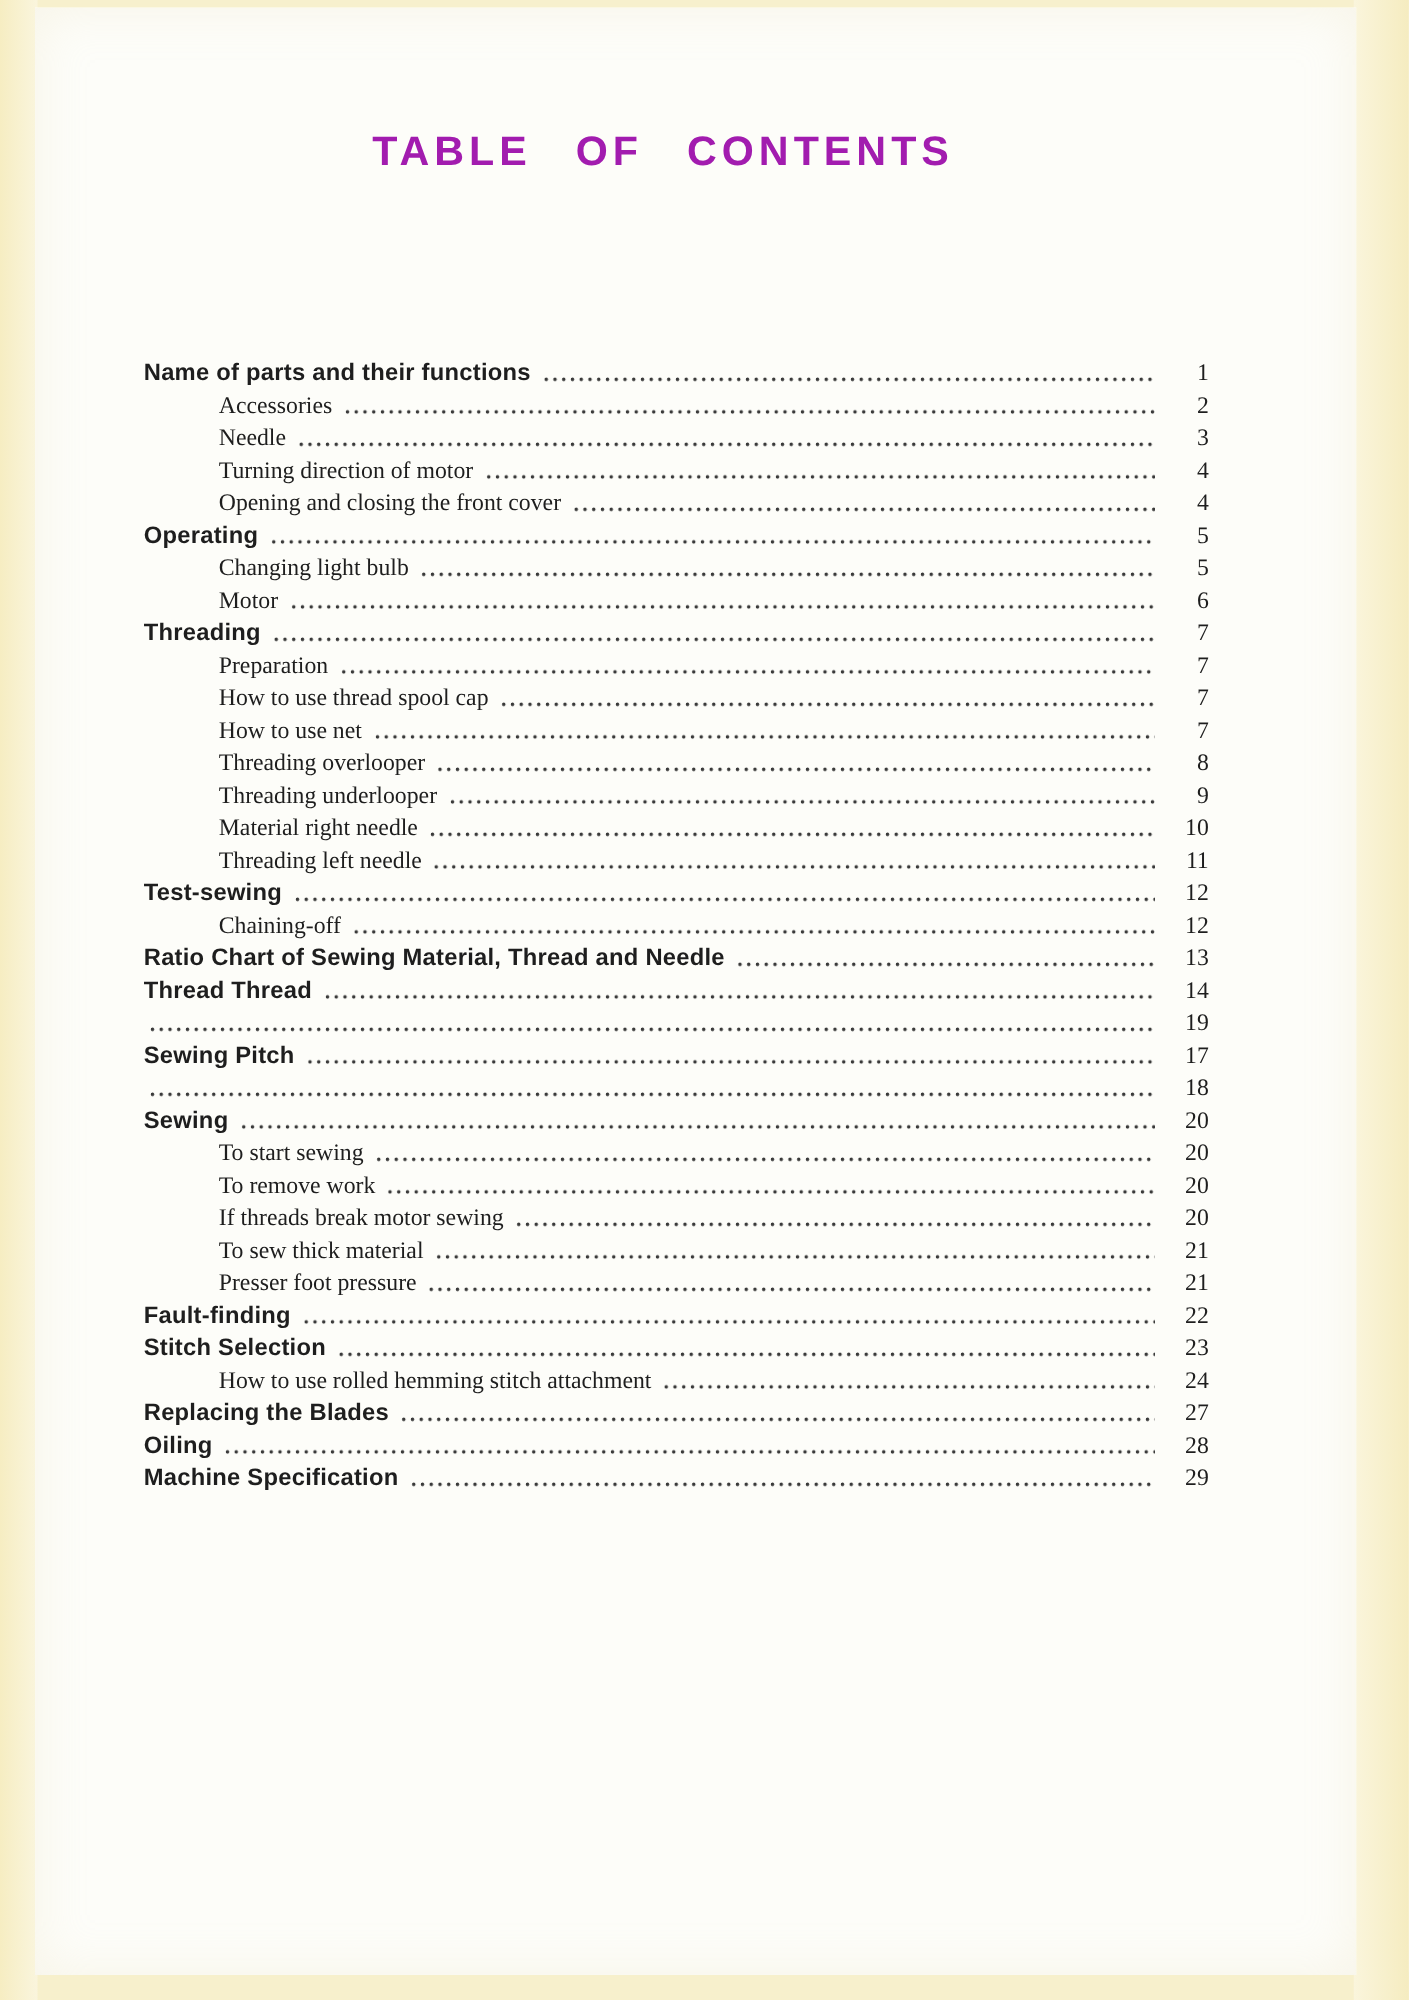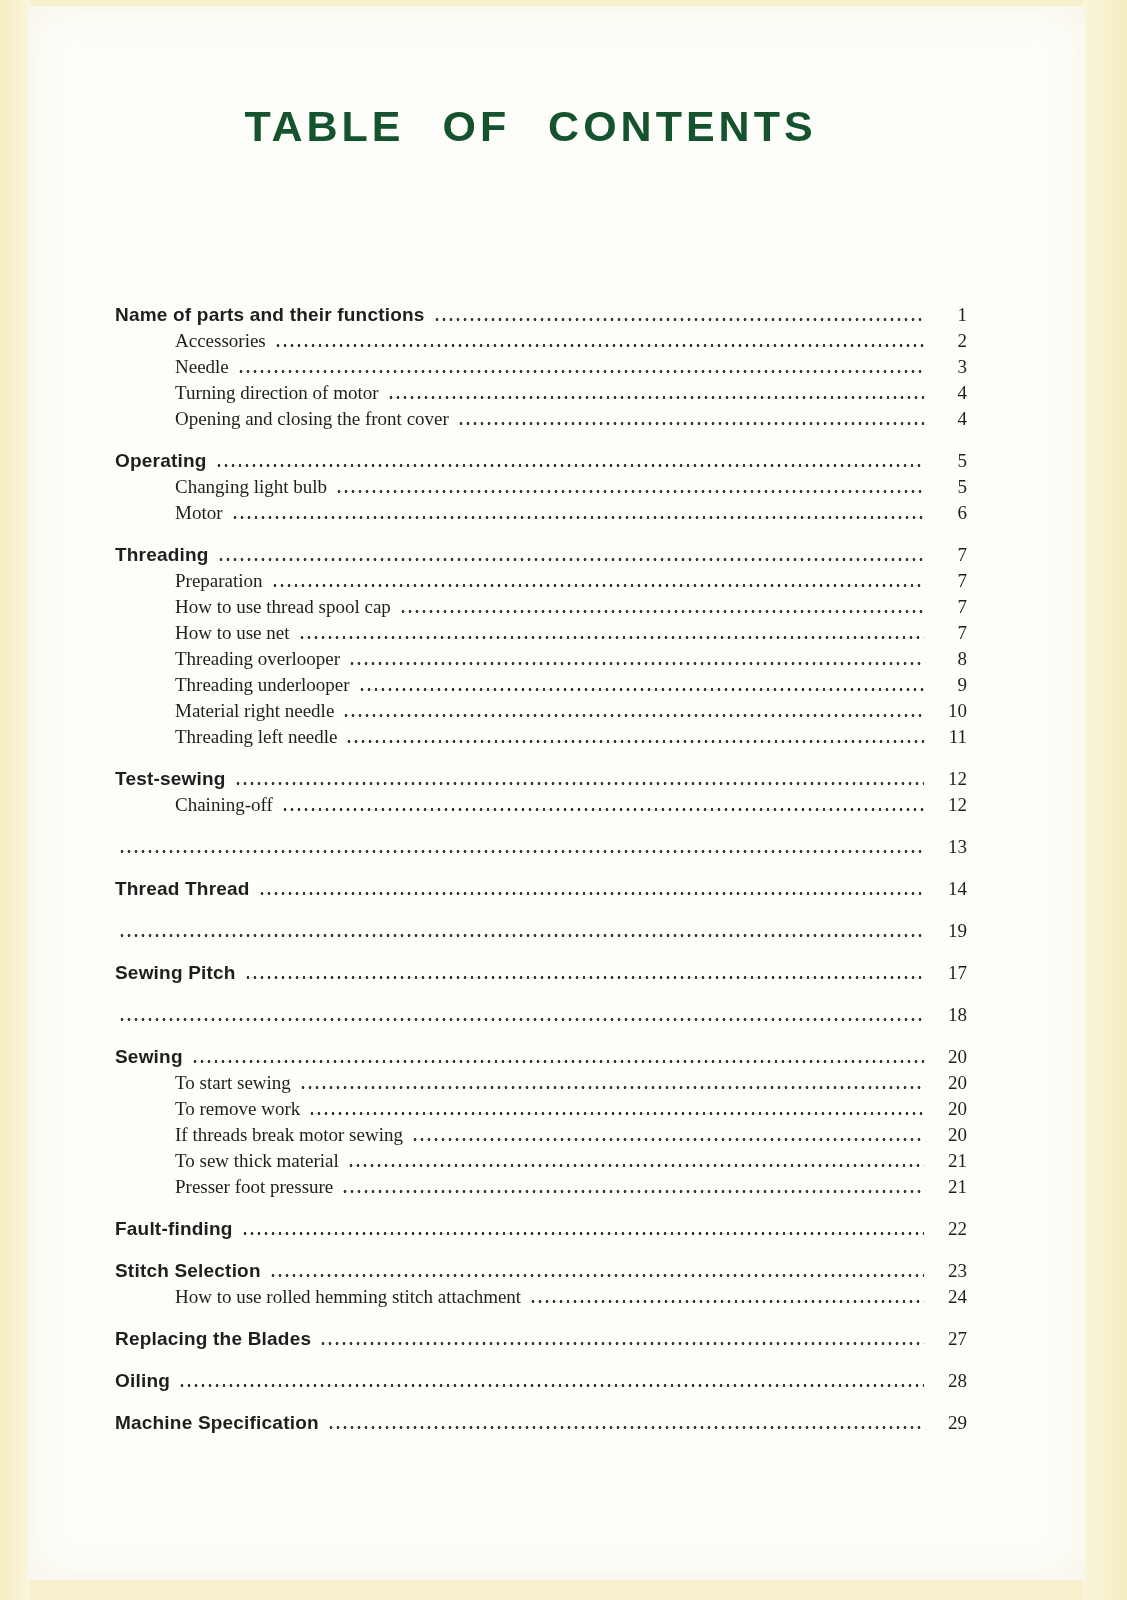--- a/index.html
+++ b/index.html
@@ -36,44 +36,44 @@
 
   .title {
     position: absolute;
     top: 96px;
     left: 0;
     width: 100%;
     text-align: center;
     transform: translateX(-26px);
     font-family: "Liberation Sans", sans-serif;
     font-weight: 700;
-    font-size: 43px;
+    font-size: 33px;
     letter-spacing: 4px;
     word-spacing: 22px;
-    color: #14532d;
+    color: #a21caf;
   }
 
   .toc {
     position: absolute;
     left: 87px;      
     top: 280px;
     width: 852px;    
   }
 
   .row {
     display: flex;
     align-items: baseline;
     height: 26px;
     line-height: 26px;
     font-size: 19px;
     color: #1e1e1e;
     white-space: nowrap;
   }
-  .row.l0 { margin-top: 16px; }
-  .row.l0:first-child { margin-top: 16px; }
+  .row.l0 { margin-top: 0; }
+  .row.l0:first-child { margin-top: 0; }
   .row.l1 { padding-left: 60px; }
 
   .row .label {
     padding-right: 5px;
     font-family: "Liberation Serif", serif;
   }
   .row.bold .label {
     font-family: "Liberation Sans", sans-serif;
     font-weight: 700;
     letter-spacing: 0.2px;
@@ -192,20 +192,21 @@
         <span class="label">Test-sewing</span>
         <span class="dots"></span>
         <span class="pg">12</span>
       </div>
       <div class="row l1">
         <span class="label">Chaining-off</span>
         <span class="dots"></span>
         <span class="pg">12</span>
       </div>
       <div class="row l0 bold">
+        <span class="label">Ratio Chart of Sewing Material, Thread and Needle</span>
         <span class="dots"></span>
         <span class="pg">13</span>
       </div>
       <div class="row l0 bold">
         <span class="label">Thread Thread</span>
         <span class="dots"></span>
         <span class="pg">14</span>
       </div>
       <div class="row l0 bold">
         <span class="dots"></span>

